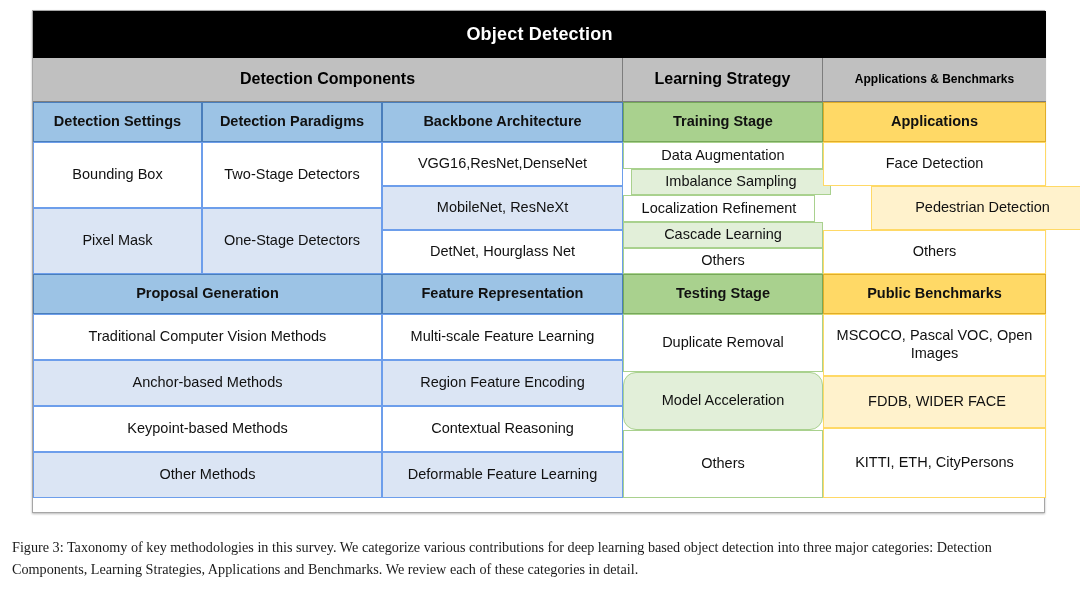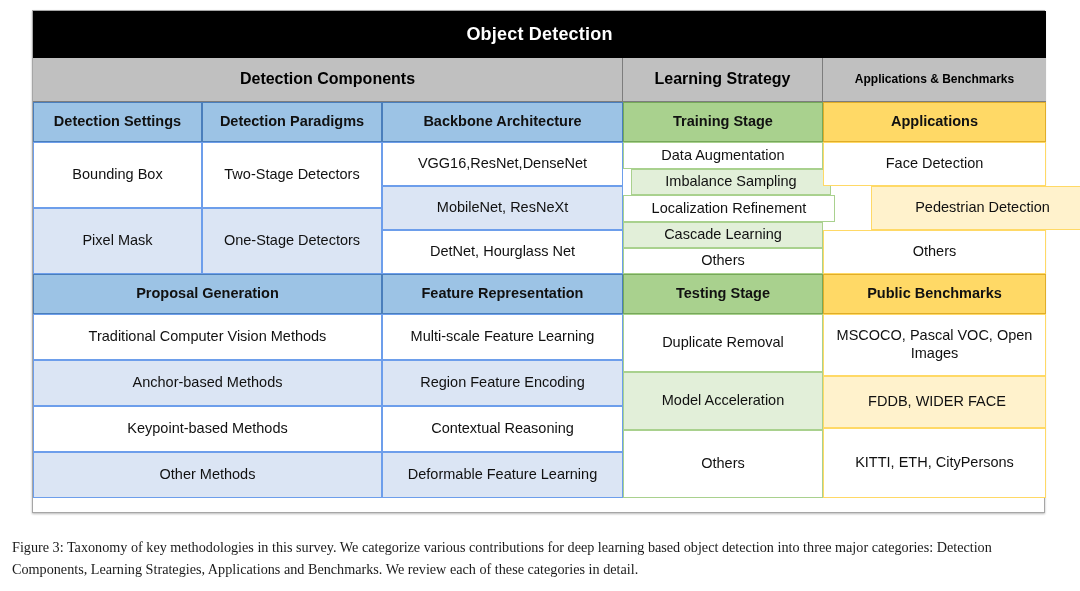--- a/index.html
+++ b/index.html
@@ -115,21 +115,21 @@
     <div class="cell blue-alt" style="left:169px;top:197px;width:180px;height:66px;">One-Stage Detectors</div>
 
     <div class="cell hdr blue-hdr" style="left:349px;top:91px;width:241px;height:40px;">Backbone Architecture</div>
     <div class="cell blue-lt" style="left:349px;top:131px;width:241px;height:44px;">VGG16,ResNet,DenseNet</div>
     <div class="cell blue-alt" style="left:349px;top:175px;width:241px;height:44px;">MobileNet, ResNeXt</div>
     <div class="cell blue-lt" style="left:349px;top:219px;width:241px;height:44px;">DetNet, Hourglass Net</div>
 
     <div class="cell hdr grn-hdr" style="left:590px;top:91px;width:200px;height:40px;">Training Stage</div>
     <div class="cell grn-lt" style="left:590px;top:131px;width:200px;height:27px;">Data Augmentation</div>
     <div class="cell grn-alt" style="left:590px;top:158px;width:200px;height:26px;margin-left:8px;">Imbalance Sampling</div>
-    <div class="cell grn-lt" style="left:590px;top:184px;width:212px;height:27px;">Localization Refinement</div>
+    <div class="cell grn-lt" style="left:590px;top:184px;width:192px;height:27px;">Localization Refinement</div>
     <div class="cell grn-alt" style="left:590px;top:211px;width:200px;height:26px;">Cascade Learning</div>
     <div class="cell grn-lt" style="left:590px;top:237px;width:200px;height:26px;">Others</div>
 
     <div class="cell hdr amb-hdr" style="left:790px;top:91px;width:223px;height:40px;">Applications</div>
     <div class="cell amb-lt" style="left:790px;top:131px;width:223px;height:44px;">Face Detection</div>
     <div class="cell amb-alt" style="left:790px;top:175px;width:223px;height:44px;margin-left:48px;">Pedestrian Detection</div>
     <div class="cell amb-lt" style="left:790px;top:219px;width:223px;height:44px;">Others</div>
 
     <div class="cell hdr blue-hdr" style="left:0px;top:263px;width:349px;height:40px;">Proposal Generation</div>
     <div class="cell blue-lt" style="left:0px;top:303px;width:349px;height:46px;">Traditional Computer Vision Methods</div>
@@ -138,21 +138,21 @@
     <div class="cell blue-alt" style="left:0px;top:441px;width:349px;height:46px;">Other Methods</div>
 
     <div class="cell hdr blue-hdr" style="left:349px;top:263px;width:241px;height:40px;">Feature Representation</div>
     <div class="cell blue-lt" style="left:349px;top:303px;width:241px;height:46px;">Multi-scale Feature Learning</div>
     <div class="cell blue-alt" style="left:349px;top:349px;width:241px;height:46px;">Region Feature Encoding</div>
     <div class="cell blue-lt" style="left:349px;top:395px;width:241px;height:46px;">Contextual Reasoning</div>
     <div class="cell blue-alt" style="left:349px;top:441px;width:241px;height:46px;">Deformable Feature Learning</div>
 
     <div class="cell hdr grn-hdr" style="left:590px;top:263px;width:200px;height:40px;">Testing Stage</div>
     <div class="cell grn-lt" style="left:590px;top:303px;width:200px;height:58px;">Duplicate Removal</div>
-    <div class="cell grn-alt" style="left:590px;top:361px;width:200px;height:58px;">Model Acceleration</div>
+    <div class="cell grn-alt" style="left:590px;top:361px;width:200px;height:58px;border-radius:13px;">Model Acceleration</div>
     <div class="cell grn-lt" style="left:590px;top:419px;width:200px;height:68px;">Others</div>
 
     <div class="cell hdr amb-hdr" style="left:790px;top:263px;width:223px;height:40px;">Public Benchmarks</div>
     <div class="cell amb-lt" style="left:790px;top:303px;width:223px;height:62px;">MSCOCO, Pascal VOC, Open Images</div>
     <div class="cell amb-alt" style="left:790px;top:365px;width:223px;height:52px;padding-left:10px;">FDDB, WIDER FACE</div>
     <div class="cell amb-lt" style="left:790px;top:417px;width:223px;height:70px;">KITTI, ETH, CityPersons</div>
 
   </div>
 
   <div class="caption">Figure 3: Taxonomy of key methodologies in this survey. We categorize various contributions for deep learning based object detection into three major categories: Detection Components, Learning Strategies, Applications and Benchmarks. We review each of these categories in detail.</div>

